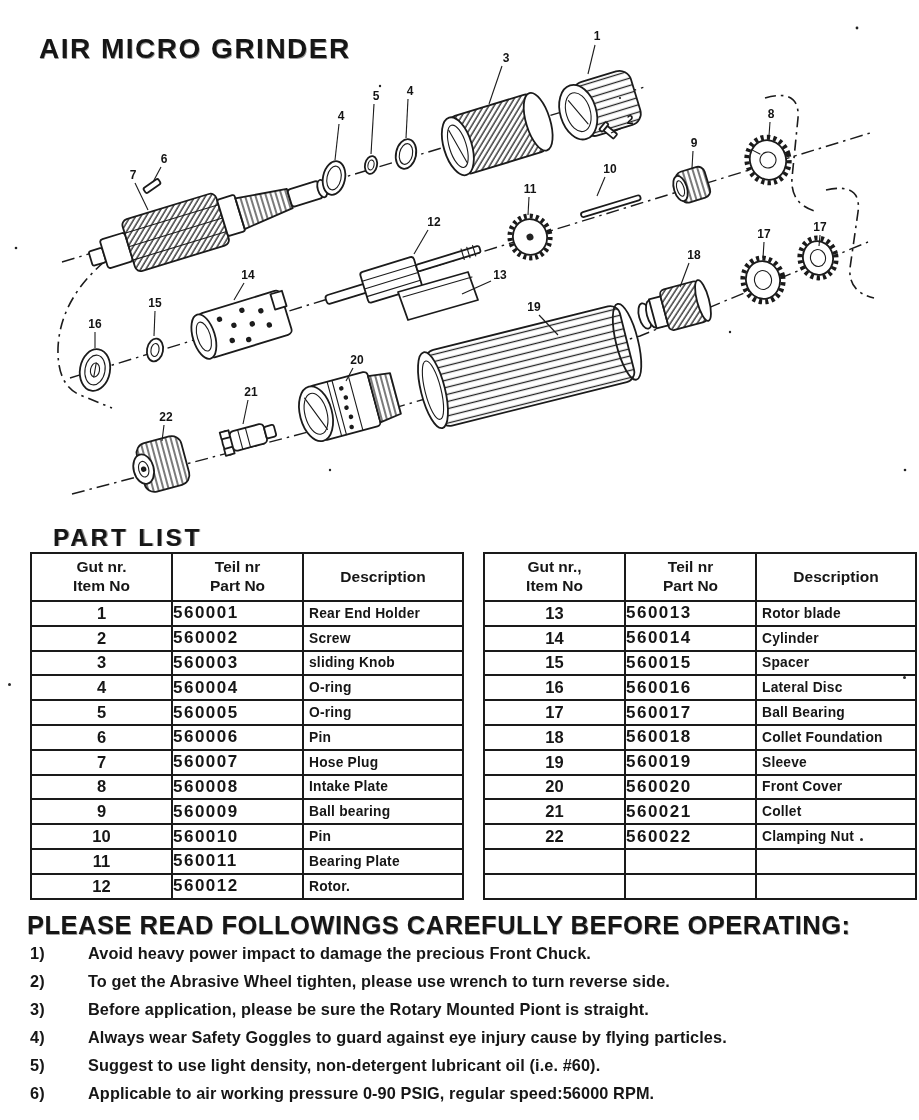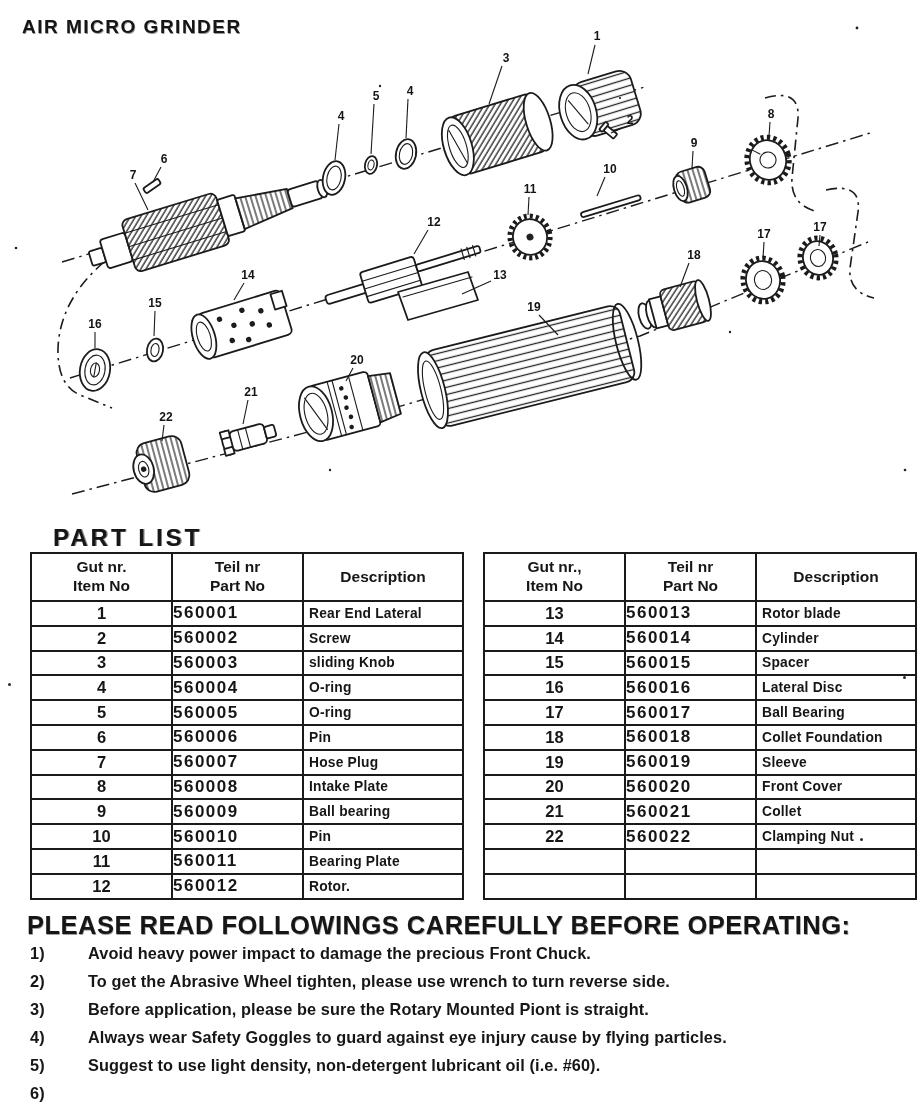--- a/index.html
+++ b/index.html
@@ -1,18 +1,18 @@
 <!DOCTYPE html>
 <html><head>
 <meta charset="utf-8">
 <style>
   html,body{margin:0;padding:0;background:#e8e8e8}
   .page{position:relative;width:919px;height:1120px;background:#ffffff;
         font-family:"Liberation Sans",sans-serif;color:#161616;overflow:hidden;margin:0 auto}
-  .title{position:absolute;left:22px;top:16px;margin:0;font-size:19px;font-weight:bold;
+  .title{position:absolute;left:22px;top:16px;margin:17px;font-size:28px;font-weight:bold;
          letter-spacing:1.5px;text-shadow:0.6px 0.6px 0 rgba(25,25,25,.45)}
   .diagram{position:absolute;left:0;top:0}
   .part{stroke:#1b1b1b;stroke-width:1.8;fill:#fff;stroke-linejoin:round;stroke-linecap:round}
   .thin{stroke-width:1.1}
   .axis{stroke:#1b1b1b;stroke-width:1.4;fill:none;stroke-dasharray:13 5 2.5 5}
   .bracket{stroke:#1b1b1b;stroke-width:1.6;fill:none;stroke-dasharray:11 5 2.5 5}
   .tooth{fill:none;stroke:#1b1b1b}
   .callout-num{font-family:"Liberation Sans",sans-serif;font-size:12px;font-weight:bold;
                fill:#141414;text-anchor:middle}
   .callout-line{stroke:#1b1b1b;stroke-width:1.1}
@@ -325,21 +325,21 @@
           </th>
           <th>
             <div>Description</div>
           </th>
         </tr>
       </thead>
     <tbody>
         <tr>
           <td class="c0">1</td>
           <td class="c1">560001</td>
-          <td class="c2">Rear End Lateral</td>
+          <td class="c2">Rear End Holder</td>
         </tr>
         <tr>
           <td class="c0">2</td>
           <td class="c1">560002</td>
           <td class="c2">Screw</td>
         </tr>
         <tr>
           <td class="c0">3</td>
           <td class="c1">560003</td>
           <td class="c2">sliding Knob</td>
@@ -489,20 +489,21 @@
       <div class="notice-item">
         <span class="num">4)</span>
         <span class="txt">Always wear Safety Goggles to guard against eye injury cause by flying particles.</span>
       </div>
       <div class="notice-item">
         <span class="num">5)</span>
         <span class="txt">Suggest to use light density, non-detergent lubricant oil (i.e. #60).</span>
       </div>
       <div class="notice-item">
         <span class="num">6)</span>
+        <span class="txt">Applicable to air working pressure 0-90 PSIG, regular speed:56000 RPM.</span>
       </div>
     </div>
 
   <div class="speck-div" style="left:8px;top:683px"></div>
   <div class="speck-div" style="left:903px;top:676px"></div>
   <div class="speck-div" style="left:860px;top:838px"></div>
 
 </div>
 
 </body></html>

